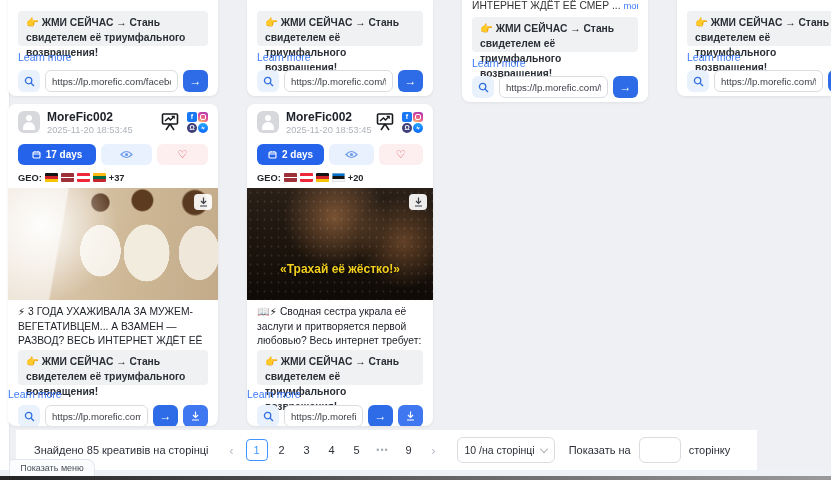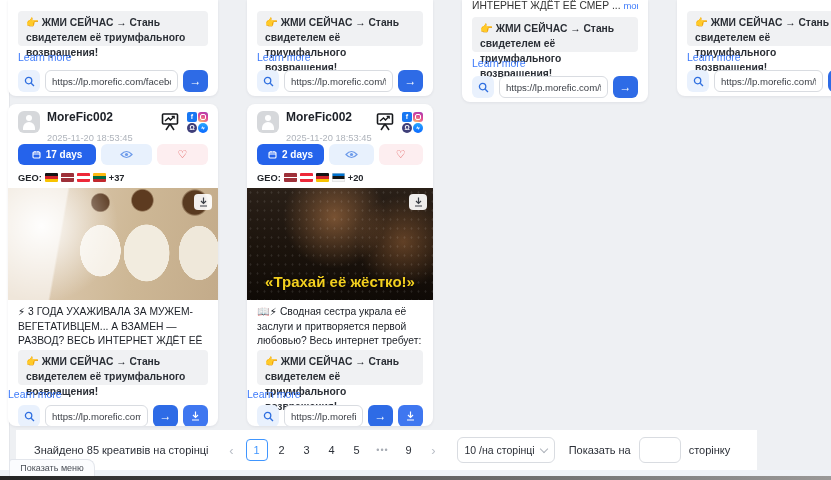--- a/index.html
+++ b/index.html
@@ -30,21 +30,21 @@
              display:flex;align-items:center;justify-content:center;cursor:pointer;padding:0;}
   .dl-btn{background:#3f77f0;}
   .go-btn span{font-size:12px;line-height:1;}
 
   .head{display:flex;align-items:flex-start;padding:7px 10px 0;height:26px;}
   .avatar{width:22px;height:22px;border-radius:6px;background:#d6d8db;position:relative;flex:0 0 22px;}
   .avatar::before{content:"";position:absolute;left:8px;top:4px;width:6px;height:6px;border-radius:50%;background:#fff;}
   .avatar::after{content:"";position:absolute;left:5px;top:11px;width:12px;height:8px;border-radius:6px 6px 0 0;background:#fff;}
   .id{margin-left:7px;flex:1 1 auto;min-width:0;}
   .name{font-size:12px;font-weight:700;color:#1b1f26;line-height:13px;}
-  .date{font-size:9.3px;color:#aeb3bb;line-height:11px;margin-top:9px;}
+  .date{font-size:9.3px;color:#aeb3bb;line-height:11px;margin-top:1px;}
   .board{flex:0 0 22px;margin-right:6px;margin-top:1px;}
   .socials{display:grid;grid-template-columns:10px 10px;grid-auto-rows:10px;gap:1px;margin-top:1px;}
   .soc{width:10px;height:10px;display:flex;align-items:center;justify-content:center;color:#fff;
        font-size:7px;font-weight:700;line-height:10px;}
   .soc.fb{background:#1877f2;border-radius:2px;}
   .soc.ig{background:radial-gradient(circle at 30% 110%,#fdc468,#df4996 60%,#9b36b7);border-radius:3px;position:relative;}
   .soc.ig::after{content:"";position:absolute;inset:2px;border:1px solid #fff;border-radius:2px;}
   .soc.an{background:#3f3f79;border-radius:50%;font-size:6.5px;}
   .soc.ms{background:linear-gradient(180deg,#29a8ff,#0a68ff);border-radius:50%;position:relative;}
   .soc.ms::after{content:"";position:absolute;left:3px;top:3px;width:4px;height:4px;background:#fff;
@@ -78,21 +78,21 @@
     radial-gradient(ellipse 16% 40% at 91% 58%, #efe8da 0 60%, transparent 61%),
     linear-gradient(100deg, #efe6da 0 26%, #d9c5a9 27%, #cdb795 60%, #c3ab8a);}
   .img2{background-image:
     radial-gradient(rgba(255,255,255,.10) .6px, transparent 1.3px),
     radial-gradient(circle at 47% 26%, rgba(191,128,77,.55), transparent 40%),
     radial-gradient(circle at 84% 48%, rgba(166,108,62,.5), transparent 28%),
     linear-gradient(180deg,#2a2018 0%,#1b130c 55%,#0f0a06 100%);
     background-size:7px 9px,cover,cover,cover;}
   .overlay{position:absolute;left:0;right:0;text-align:center;font-weight:700;}
   .ov1{bottom:26px;color:#fff;font-size:12px;text-shadow:0 1px 3px rgba(0,0,0,.85);}
-  .ov2{bottom:10px;color:#f2cf1f;font-size:15px;text-shadow:0 1px 3px rgba(0,0,0,.85);}
+  .ov2{bottom:24px;color:#f2cf1f;font-size:12px;text-shadow:0 1px 3px rgba(0,0,0,.85);}
   .dl-chip{position:absolute;top:6px;right:6px;width:18px;height:16px;background:rgba(255,255,255,.92);
        border-radius:4px;display:flex;align-items:center;justify-content:center;cursor:pointer;}
   .body-text{padding:5px 10px 0;font-size:10.3px;color:#20242b;line-height:1.42;height:41px;overflow:hidden;}
   .more{color:#3e7bfa;cursor:pointer;text-decoration:none;font-size:9.5px;}
   .main-card .quote-box{margin:4px 10px 0;}
   .main-card .learn{margin-top:3px;}
   .main-card .url-row{margin:4px 10px 0;}
 
   .footer{position:absolute;left:16px;top:430px;width:741px;height:40px;background:#fff;display:flex;align-items:center;}
   .summary{font-size:11px;color:#2c3038;margin-left:18px;}

